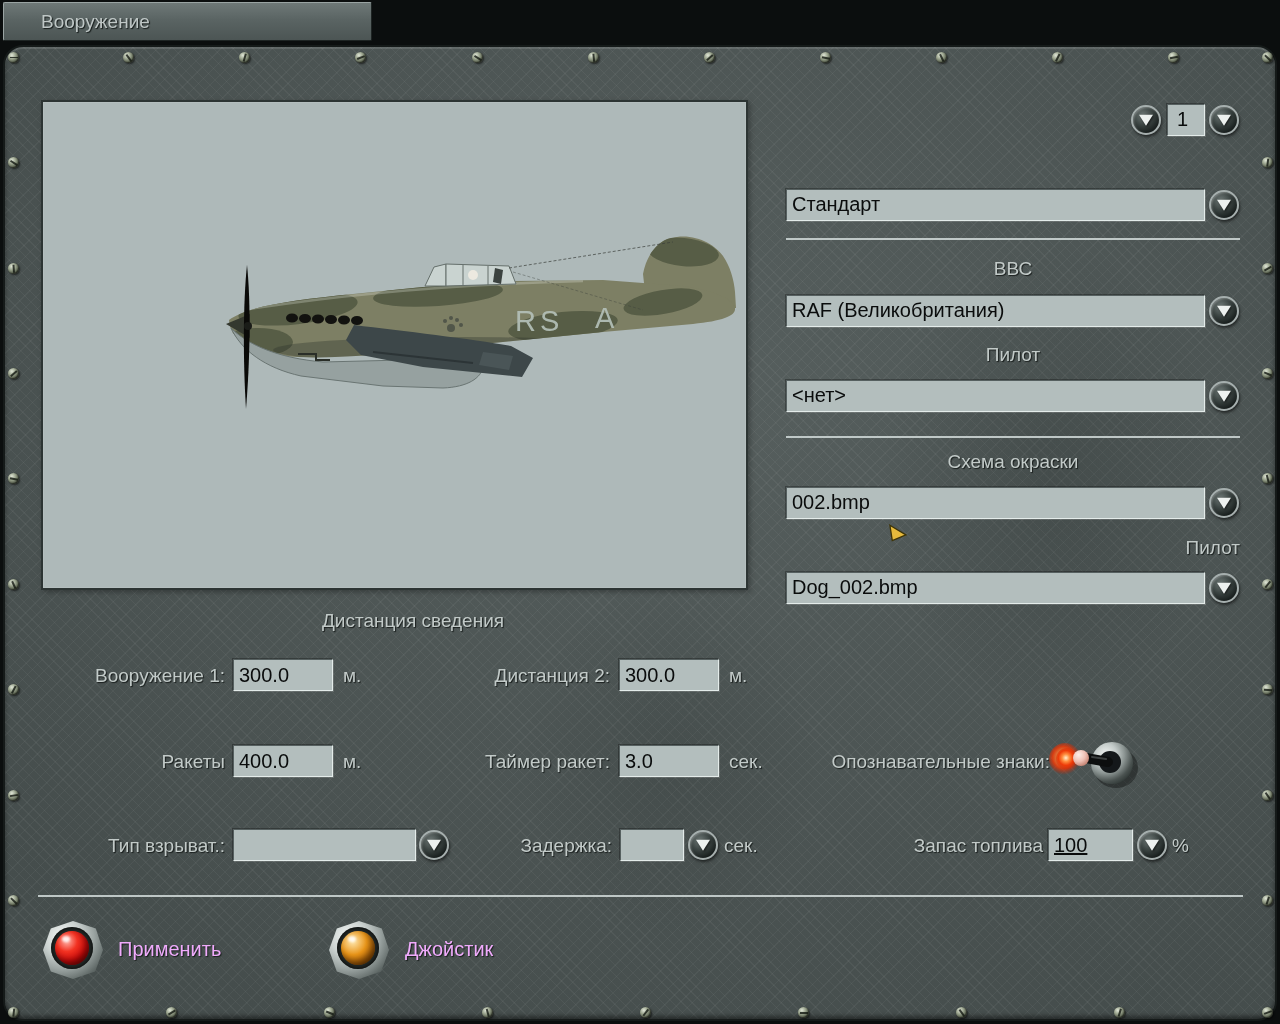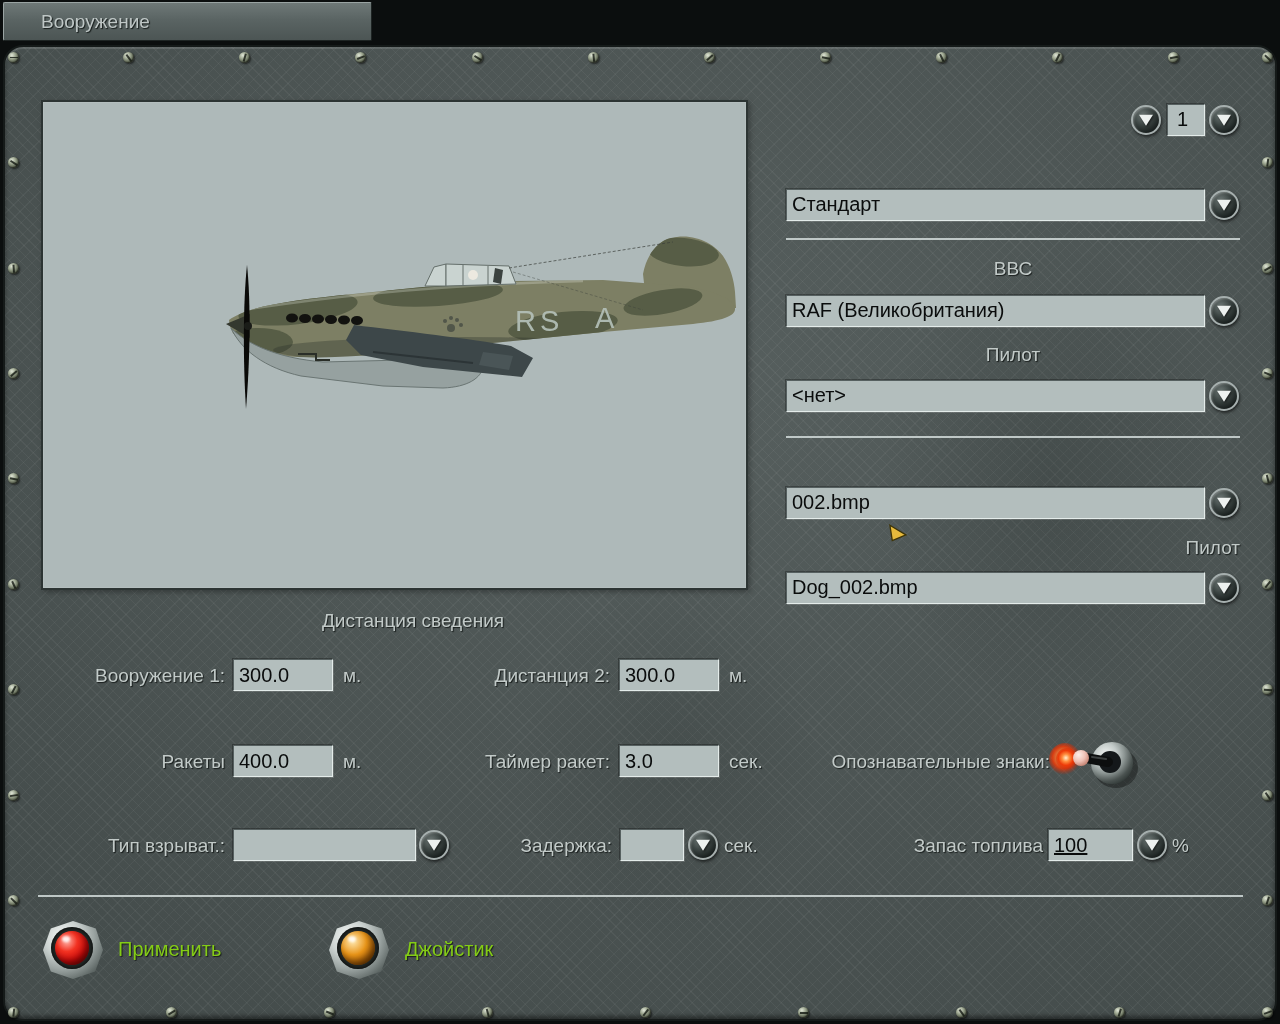--- a/index.html
+++ b/index.html
@@ -31,21 +31,21 @@
     background:rgba(18,22,16,.8);display:block;}
   
   .preview{position:absolute;left:41px;top:87px;width:703px;height:486px;
     background:#aeb9b9;border:2px solid #2c3433;box-sizing:content-box;
     box-shadow:2px 2px 5px rgba(0,0,0,.3),inset 0 0 0 1px rgba(255,255,255,.08);margin-top:13px;}
   
   .lbl{position:absolute;font-size:19px;color:#c2cac8;
     text-shadow:1px 1px 1px rgba(8,12,11,.75);white-space:nowrap;}
   .lbl.c{text-align:center;}
   .lbl.r{text-align:right;}
-  .btn-lbl{font-size:20px;color:#84cc16;text-align:right;}
+  .btn-lbl{font-size:20px;color:#f0abfc;text-align:right;}
   .field{position:absolute;height:32px;box-sizing:border-box;
     background:#b3bebd;border:1px solid;border-color:#566060 #e4ecea #e4ecea #566060;
     box-shadow:1px 1px 0 rgba(255,255,255,.14),-1px -1px 0 rgba(0,0,0,.28);
     font-family:"Liberation Sans",sans-serif;font-size:20px;color:#0a0c0c;
     padding:0 5px;line-height:29px;white-space:nowrap;overflow:hidden;}
   input.field{outline:none;}
   .divider{position:absolute;height:2px;background:#c9d1d0;opacity:.92;}
   
   .arrow-btn{position:absolute;width:30px;height:30px;border-radius:50%;box-sizing:border-box;
     background:radial-gradient(circle at 38% 32%,#6e7876 0%,#3c4543 40%,#181e1d 75%,#0d1211 100%);
@@ -286,20 +286,21 @@
     </div>
 
   <div class="lbl c" style="left:786px;top:344px;width:454px;">Пилот</div>
   <div class="field" style="left:786px;top:380px;width:419px;">&lt;нет&gt;</div>
   <div class="arrow-btn" style="left:1209px;top:381px;">
       <span class="tri"></span>
     </div>
 
   <div class="divider" style="left:786px;top:436px;width:454px;"></div>
 
+  <div class="lbl c" style="left:786px;top:451px;width:454px;">Схема окраски</div>
   <div class="field" style="left:786px;top:487px;width:419px;">002.bmp</div>
   <div class="arrow-btn" style="left:1209px;top:488px;">
       <span class="tri"></span>
     </div>
 
   <div class="lbl c" style="left:786px;top:537px;width:454px;text-align:right;">Пилот</div>
   <div class="field" style="left:786px;top:572px;width:419px;">Dog_002.bmp</div>
   <div class="arrow-btn" style="left:1209px;top:573px;">
       <span class="tri"></span>
     </div>

